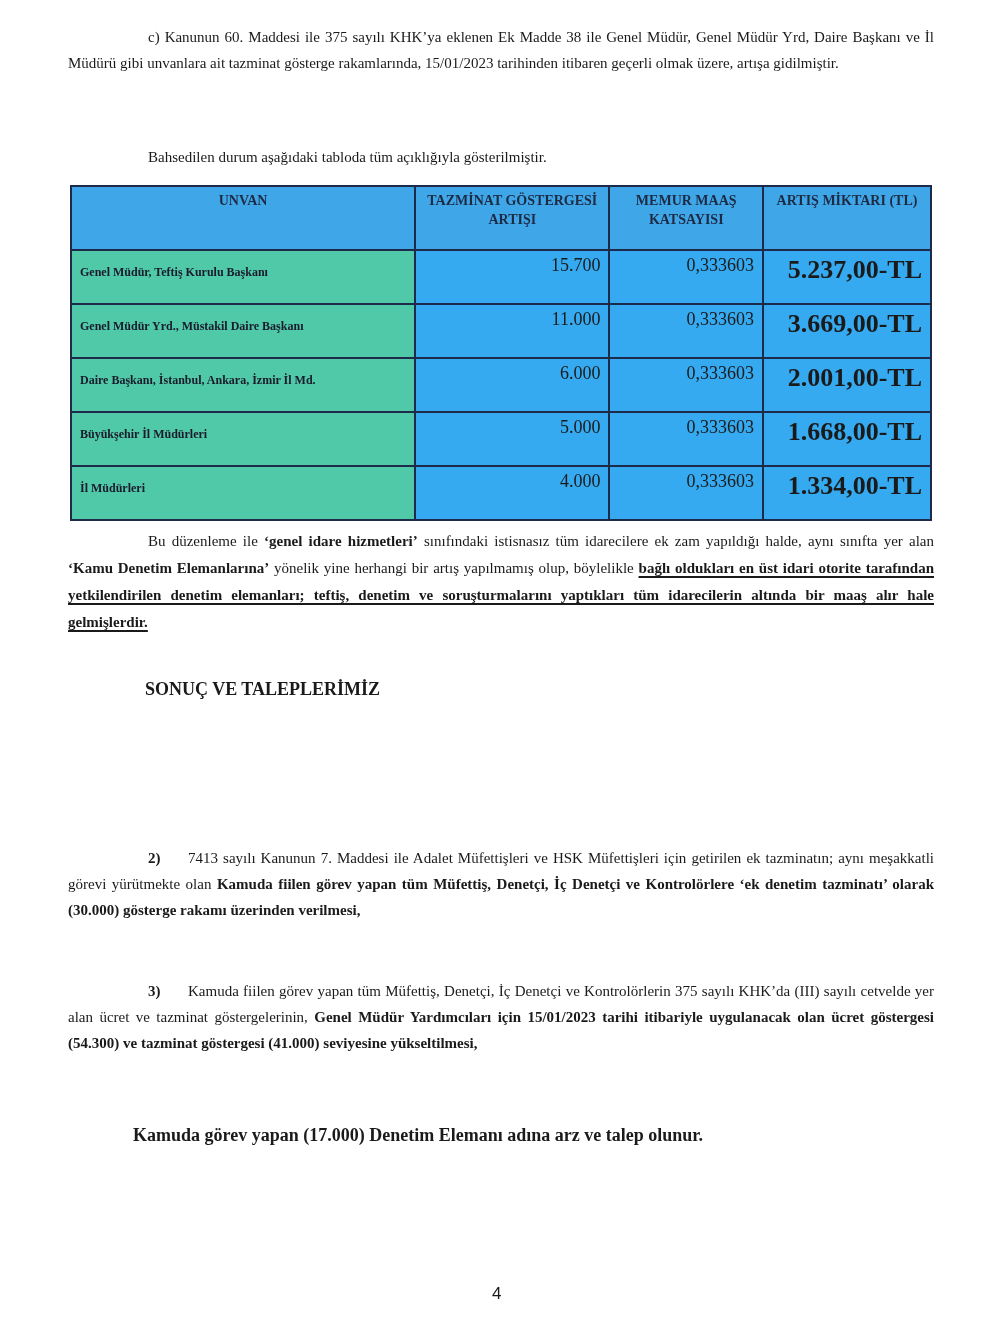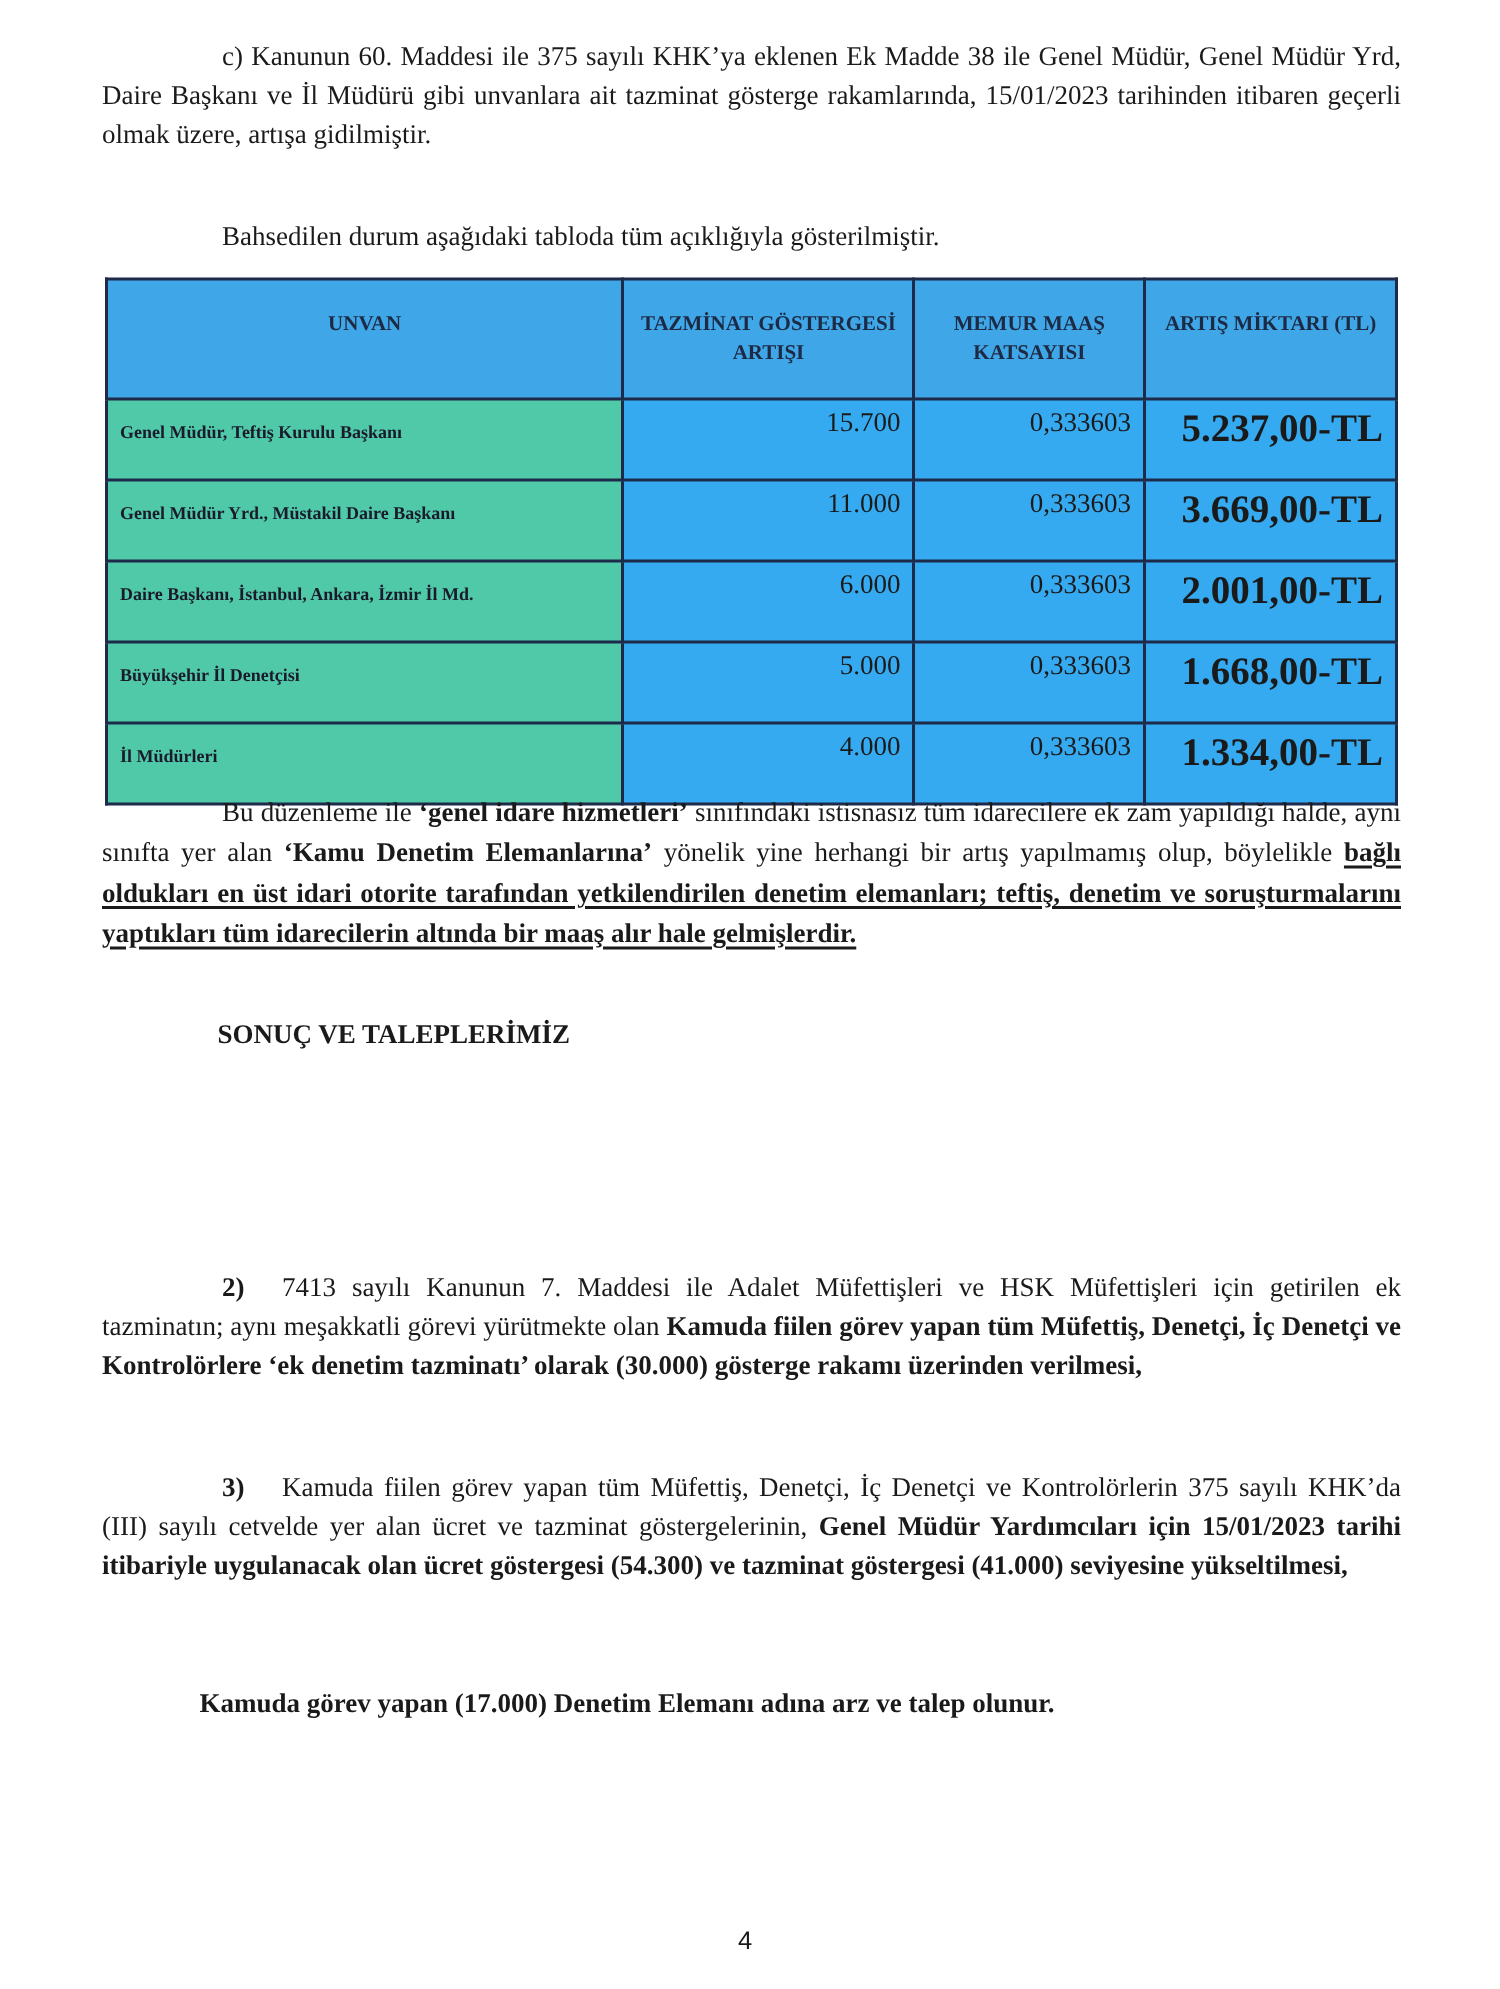--- a/index.html
+++ b/index.html
@@ -3,36 +3,36 @@
 <meta charset="utf-8">
 <style>
   html, body { margin: 0; padding: 0; background: #ffffff; }
   body {
     width: 1000px; height: 1326px; position: relative; overflow: hidden;
     font-family: "Liberation Serif", serif; color: #1a1a1a;
   }
   .page { position: absolute; left: 0; top: 0; width: 1000px; height: 1326px; }
   .para {
     position: absolute; left: 68px; width: 866px;
-    font-size: 18px; line-height: 26px; text-align: justify;
+    font-size: 15px; line-height: 26px; text-align: justify;
   }
   .indent { text-indent: 80px; }
   .b { font-weight: bold; }
   .u { text-decoration: underline; text-decoration-thickness: 2px; text-underline-offset: 3px; }
 
   table.doc-table {
     position: absolute; left: 70px; top: 185px; width: 862px; height: 286px;
     border-collapse: collapse; font-family: "Liberation Serif", serif;
   }
   .doc-table td, .doc-table th {
     border: 2px solid #1e2a4a; padding: 0 8px;
   }
   .doc-table th {
     background: #3fa6e8; color: #1d2a44; font-size: 14px; font-weight: bold;
-    vertical-align: top; padding-top: 20px; line-height: 19px; height: 58px;
+    vertical-align: top; padding-top: 4px; line-height: 19px; height: 58px;
   }
   .doc-table td.unvan {
     background: #4fc9a8; font-weight: bold; font-size: 12px; color: #1a1a2a;
     vertical-align: top; padding-top: 14px; height: 38px;
   }
   .doc-table td.num {
     background: #35aaf0; text-align: right; font-size: 18px; vertical-align: top; padding-top: 4px;
   }
   .doc-table td.amt { font-weight: bold; font-size: 26px; }
   .col1 { width: 332px; } .col2 { width: 178px; } .col3 { width: 137px; } .col4 { width: 151px; }
@@ -73,21 +73,21 @@
         <td class="num">0,333603</td>
         <td class="num amt">3.669,00-TL</td>
       </tr>
       <tr>
         <td class="unvan">Daire Başkanı, İstanbul, Ankara, İzmir İl Md.</td>
         <td class="num">6.000</td>
         <td class="num">0,333603</td>
         <td class="num amt">2.001,00-TL</td>
       </tr>
       <tr>
-        <td class="unvan">Büyükşehir İl Denetçisi</td>
+        <td class="unvan">Büyükşehir İl Müdürleri</td>
         <td class="num">5.000</td>
         <td class="num">0,333603</td>
         <td class="num amt">1.668,00-TL</td>
       </tr>
       <tr>
         <td class="unvan">İl Müdürleri</td>
         <td class="num">4.000</td>
         <td class="num">0,333603</td>
         <td class="num amt">1.334,00-TL</td>
       </tr>

